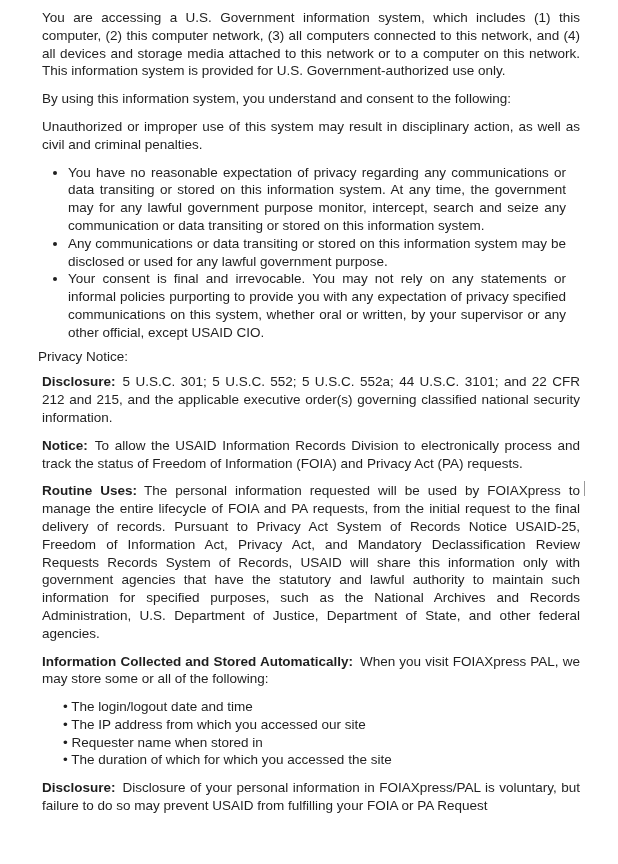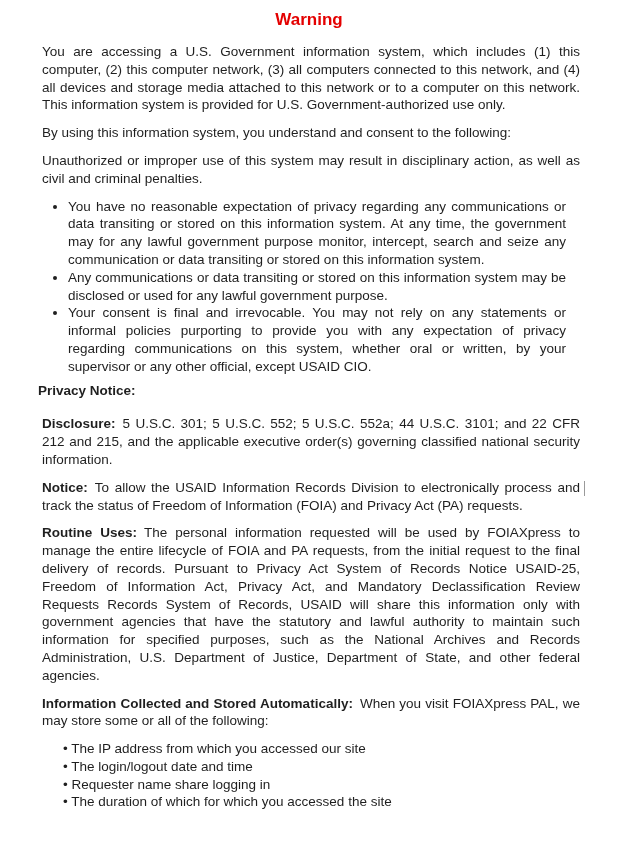--- a/index.html
+++ b/index.html
@@ -21,22 +21,22 @@
     font-size: 17px;
     line-height: 21px;
     font-weight: bold;
     text-align: center;
     color: #e40000;
   }
   .para { margin: 0 0 10px 4px; }
   .jus { text-align: justify; }
   .lbl { font-weight: bold; margin-right: 7px; }
   .heading {
-    margin: 0 0 16px 0;
-    font-weight: bold;
+    margin: 0 0 8px 0;
+    font-weight: normal;
   }
   ul.consent-list {
     margin: 0 14px 6px 0;
     padding-left: 30px;
     list-style: disc outside;
   }
   ul.consent-list li { text-align: justify; }
   ul.collected-list {
     margin: 0 0 10px 0;
     padding-left: 25px;
@@ -50,47 +50,47 @@
     width: 1px;
     height: 15px;
     background: #9a9a9a;
   }
 </style>
 </head>
 <body>
 
 <div class="page">
 
-  <h1 class="title">Warning</h1>
 
   <p class="para jus">You are accessing a U.S. Government information system, which includes (1) this computer, (2) this computer network, (3) all computers connected to this network, and (4) all devices and storage media attached to this network or to a computer on this network. This information system is provided for U.S. Government-authorized use only.</p>
 
   <p class="para">By using this information system, you understand and consent to the following:</p>
 
   <p class="para jus">Unauthorized or improper use of this system may result in disciplinary action, as well as civil and criminal penalties.</p>
 
   <ul class="consent-list">
     <li>You have no reasonable expectation of privacy regarding any communications or data transiting or stored on this information system. At any time, the government may for any lawful government purpose monitor, intercept, search and seize any communication or data transiting or stored on this information system.</li>
     <li>Any communications or data transiting or stored on this information system may be disclosed or used for any lawful government purpose.</li>
-    <li>Your consent is final and irrevocable. You may not rely on any statements or informal policies purporting to provide you with any expectation of privacy regarding communications on this system, whether oral or written, by your supervisor or any other official, except USAID CIO.</li>
+    <li>Your consent is final and irrevocable. You may not rely on any statements or informal policies purporting to provide you with any expectation of privacy specified communications on this system, whether oral or written, by your supervisor or any other official, except USAID CIO.</li>
   </ul>
 
   <p class="heading">Privacy Notice:</p>
 
   <p class="para jus"><span class="lbl">Disclosure:</span><span>5 U.S.C. 301; 5 U.S.C. 552; 5 U.S.C. 552a; 44 U.S.C. 3101; and 22 CFR 212 and 215, and the applicable executive order(s) governing classified national security information.</span></p>
 
   <p class="para jus"><span class="lbl">Notice:</span><span>To allow the USAID Information Records Division to electronically process and track the status of Freedom of Information (FOIA) and Privacy Act (PA) requests.</span></p>
 
   <p class="para jus"><span class="lbl">Routine Uses:</span><span>The personal information requested will be used by FOIAXpress to manage the entire lifecycle of FOIA and PA requests, from the initial request to the final delivery of records.  Pursuant to Privacy Act System of Records Notice USAID-25, Freedom of Information Act, Privacy Act, and Mandatory Declassification Review Requests Records System of Records, USAID will share this information only with government agencies that have the statutory and lawful authority to maintain such information for specified purposes, such as the National Archives and Records Administration, U.S. Department of Justice, Department of State, and other federal agencies.</span></p>
 
   <p class="para jus"><span class="lbl">Information Collected and Stored Automatically:</span><span>When you visit FOIAXpress PAL, we may store some or all of the following:</span></p>
 
   <ul class="collected-list">
+    <li>The login/logout date and time</li>
     <li>The IP address from which you accessed our site</li>
-    <li>The login/logout date and time</li>
-    <li>Requester name share logging in</li>
+    <li>Requester name when stored in</li>
     <li>The duration of which for which you accessed the site</li>
   </ul>
 
+  <p class="para jus"><span class="lbl">Disclosure:</span><span>Disclosure of your personal information in FOIAXpress/PAL is voluntary, but failure to do so may prevent USAID from fulfilling your FOIA or PA Request</span></p>
 
   <div class="caret"></div>
 
 </div>
 
 </body></html>

